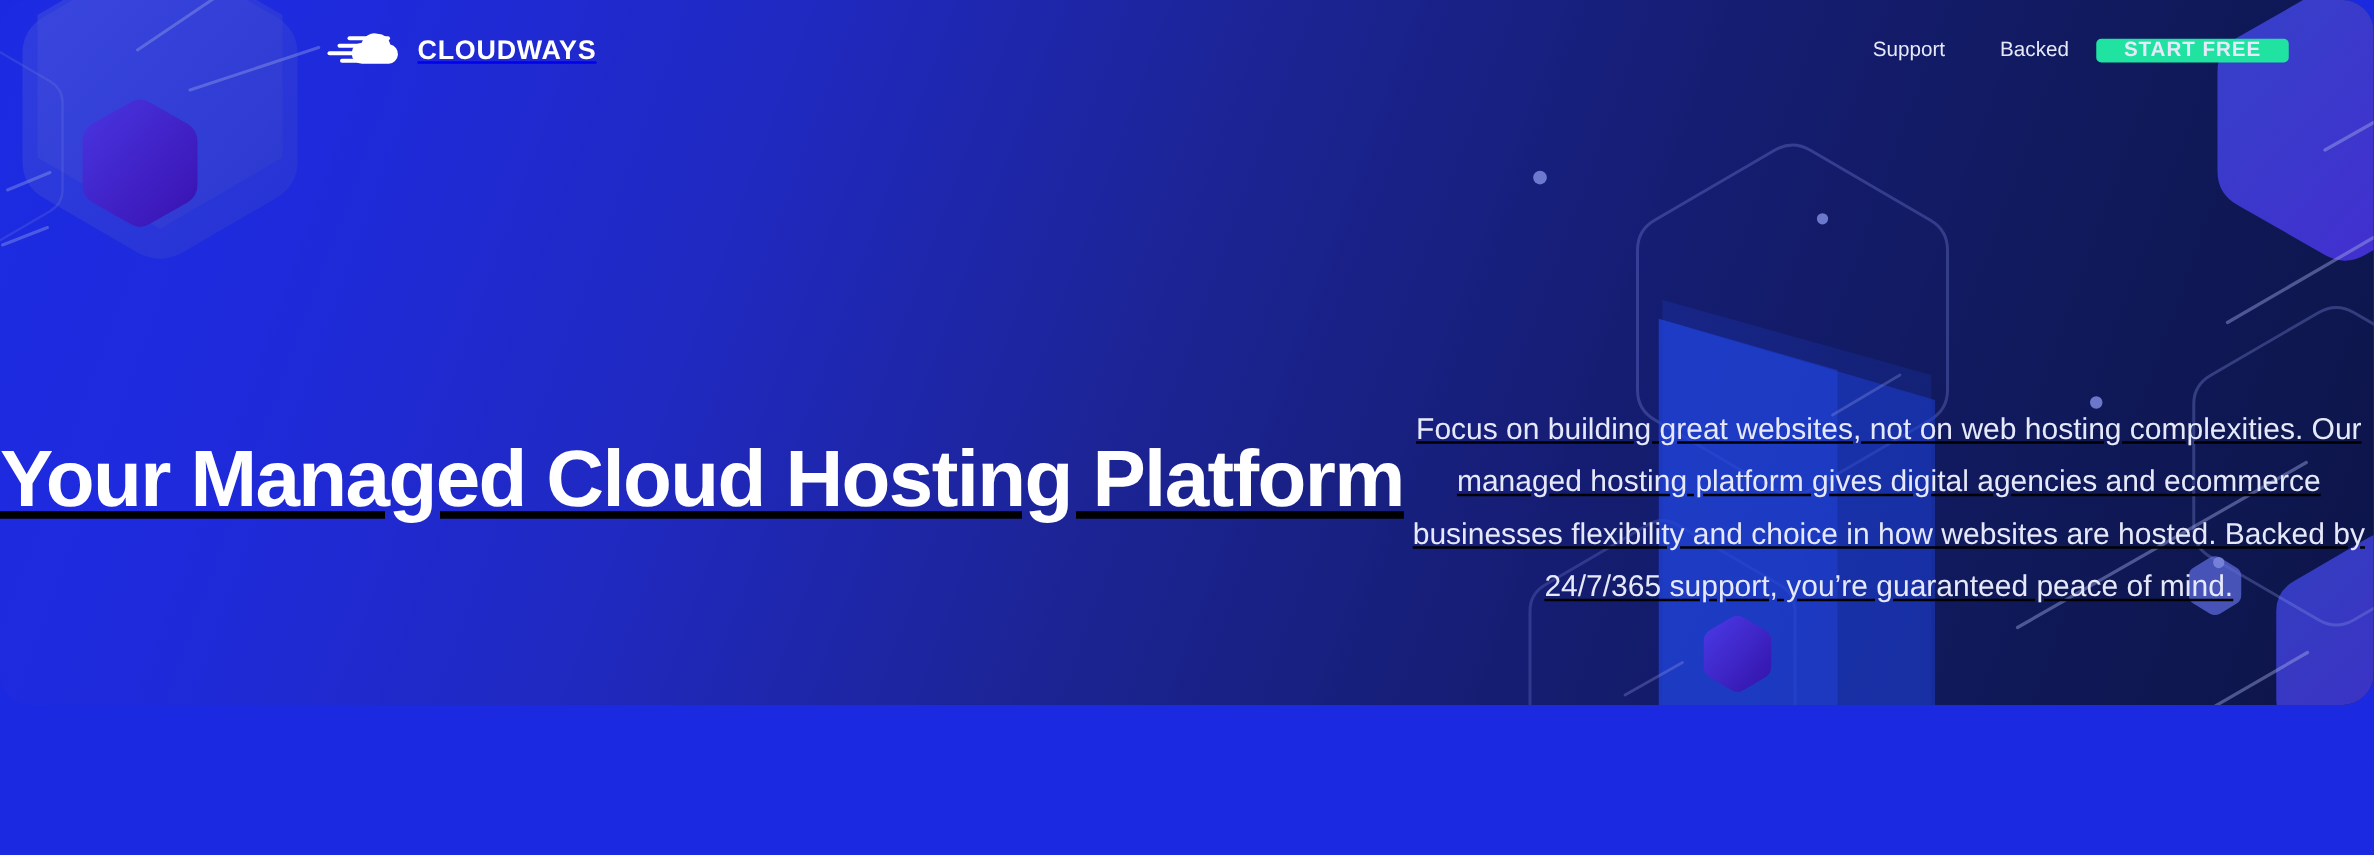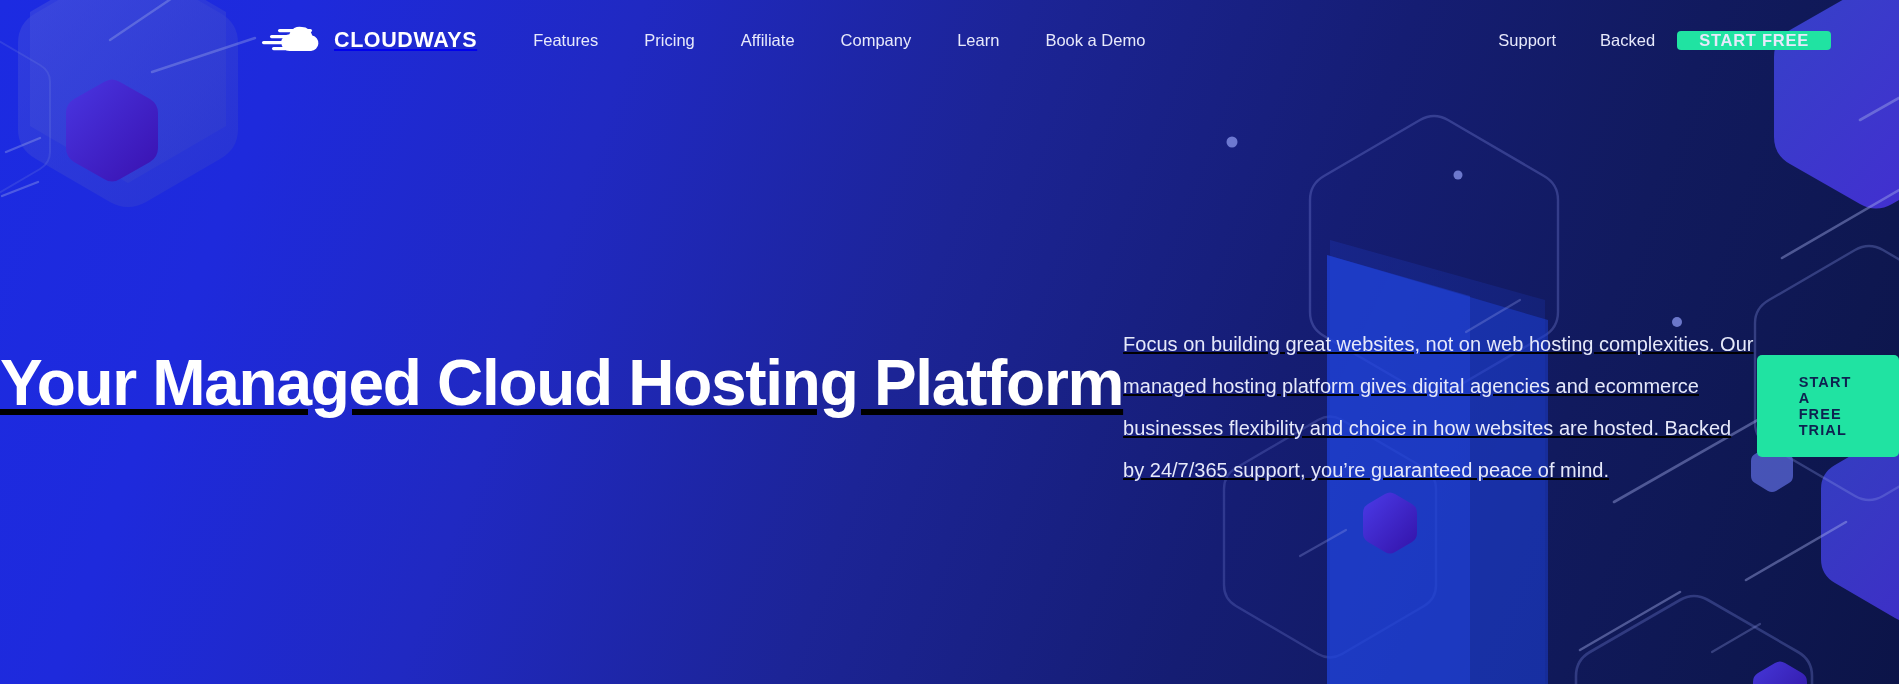--- a/index.html
+++ b/index.html
@@ -6,31 +6,32 @@
   html,body { width:1899px; height:684px; overflow:hidden; }
   body {
     font-family:"Liberation Sans", sans-serif;
     background:#1B2AE0;
     position:relative;
   }
 
   
   .hero {
     position:absolute; inset:0;
-    width:1899px; height:684px;
+    width:1899px; height:564px;
     overflow:hidden;
     background:linear-gradient(110deg,
       #1C2BE2 0%,
       #1E2ADC 14%,
       #2029C2 30%,
       #1C2496 48%,
       #151D73 66%,
       #111A5E 80%,
       #0E1750 92%,
       #0C1448 100%);
+    border-radius:25px;
   }
   .bg-layer { position:absolute; inset:0; pointer-events:none; }
   .bg-layer svg { position:absolute; top:0; left:0; }
 
   
   .nav {
     position:absolute; top:0; left:0; right:0;
     height:80px;
     display:flex; align-items:center;
     padding:0 68px 0 258px;
@@ -79,22 +80,23 @@
     font-weight:700;
     letter-spacing:-1.3px;
     line-height:1.08;
     text-align:center;
     white-space:nowrap;
   }
   .subtext {
     margin-top:47px;
     width:1130px;
     color:#E6E9FA;
-    font-size:20px;
+    font-size:24px;
     line-height:42px;
+    text-align:center;
     font-weight:400;
   }
   .cta-wrap { margin-top:44px; }
   .btn-trial {
     display:inline-block;
     background:#20E3A2; color:#0E2250;
     font-size:14.5px; font-weight:700; letter-spacing:1.1px;
     padding:19px 42px;
     border-radius:5px;
     text-decoration:none; border:none; cursor:pointer;
@@ -228,37 +230,26 @@
             <rect x="12" y="12" width="40" height="3.2" rx="1.6"></rect>
             <rect x="4" y="18" width="46" height="3.2" rx="1.6"></rect>
             <rect x="14" y="24" width="34" height="3.2" rx="1.6"></rect>
             <path d="M44 4 a10.5 10.5 0 0 1 10.3 8.6 a7.8 7.8 0 0 1 -1.3 15.4 L32 28 a8.4 8.4 0 0 1 -0.6 -16.8 A10.6 10.6 0 0 1 44 4 Z"></path>
           </g>
         </svg>
       </span>
       <span class="brand-name">CLOUDWAYS</span>
     </a>
 
-    <div class="nav-main">
-      <a href="#">Features</a>
-      <a href="#">Pricing</a>
-      <a href="#">Affiliate</a>
-      <a href="#">Company</a>
-      <a href="#">Learn</a>
-      <a href="#">Book a Demo</a>
-    </div>
 
     <div class="nav-right">
       <a href="#">Support</a>
       <a href="#">Backed</a>
       <a href="#" class="btn-start-free">START FREE</a>
     </div>
   </nav>
 
   <div class="content">
     <h1 class="headline">Your Managed Cloud Hosting Platform</h1>
     <p class="subtext">Focus on building great websites, not on web hosting complexities. Our managed hosting platform gives digital agencies and ecommerce businesses flexibility and choice in how websites are hosted. Backed by 24/7/365 support, you’re guaranteed peace of mind.</p>
-    <div class="cta-wrap">
-      <a href="#" class="btn-trial">START A FREE TRIAL</a>
-    </div>
   </div>
 
 </div>
 
 </body></html>

